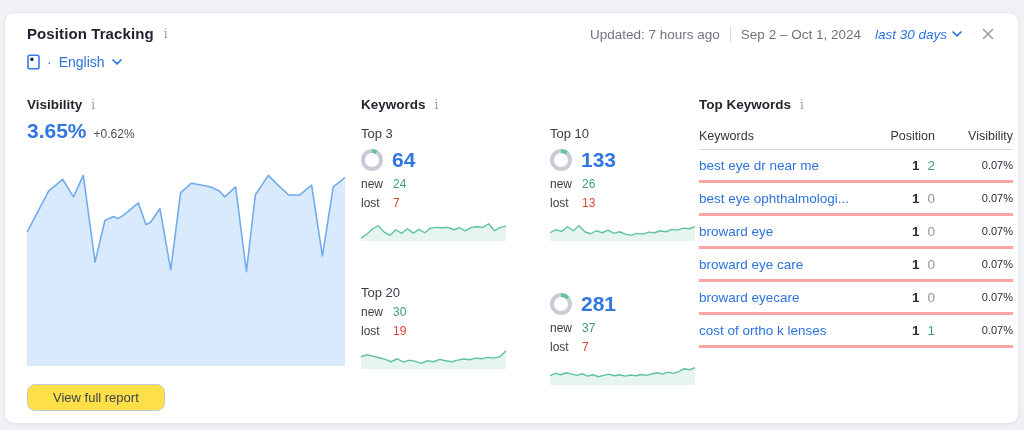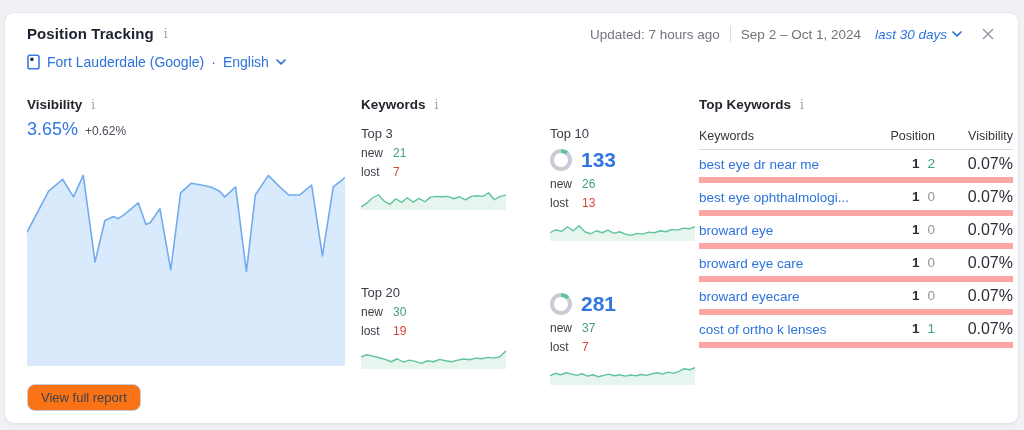--- a/index.html
+++ b/index.html
@@ -32,28 +32,28 @@
   .close-x { margin-left:10px; cursor:pointer; display:flex; align-items:center; }
   .subtitle { position:absolute; left:22px; top:41px; display:flex; align-items:center; gap:7px; cursor:pointer; }
   .subtitle .txt { font-size:14px; color:#2d73dd; }
   .subtitle .dot { font-size:14px; color:#2d73dd; }
   
   .sec-head { display:flex; align-items:center; gap:7px; }
   .sec-label { font-size:13.5px; font-weight:700; color:#24262f; }
   
   .col-vis { position:absolute; left:22px; top:84px; width:318px; }
   .vis-valrow { margin-top:7px; display:flex; align-items:baseline; gap:7px; }
-  .vis-value { font-size:18px; font-weight:400; color:#3277e0; }
+  .vis-value { font-size:21px; font-weight:700; color:#3277e0; }
   .vis-change { font-size:12px; color:#4a4d58; }
   .vis-chart { position:absolute; left:0; top:62px; width:318px; height:207px; }
   .btn {
     position:absolute; left:22px; top:371px;
-    font-size:13px; color:#3f4250; background:#f97316;
+    font-size:13px; color:#3f4250; background:#fde047;
     border:1px solid #c9cbd4; border-radius:8px;
-    padding:5px 13px; cursor:pointer; font-family:"Liberation Sans", sans-serif;
+    padding:5px 25px; cursor:pointer; font-family:"Liberation Sans", sans-serif;
   }
   
   .col-kw { position:absolute; left:356px; top:84px; width:305px; }
   .kw-grid {
     margin-top:14px;
     display:grid; grid-template-columns:145px 145px; column-gap:13px; row-gap:21px;gap:44px;
   }
   .kcard { width:145px; }
   .kcard .klabel { font-size:13px; color:#3a3d47; }
   .kcard .numrow { display:flex; align-items:center; gap:9px; margin-top:7px; }
@@ -69,29 +69,29 @@
   
   .col-top { position:absolute; left:694px; top:84px; width:314px; }
   .ttable { margin-top:10px; }
   .thead {
     display:flex; align-items:center; height:28px;
     border-bottom:1px solid #d7d9df;
     font-size:12.5px; color:#33363f;
   }
   .trow {
     display:flex; align-items:center; height:33px;
-    border-bottom:6px solid #fca5a5; cursor:pointer;
+    border-bottom:3px solid #fca5a5; cursor:pointer;
   }
   .c-kw { flex:1 1 auto; min-width:0; overflow:hidden; white-space:nowrap; }
   .c-pos { flex:0 0 62px; display:flex; justify-content:flex-end; gap:8px; }
   .c-vis { flex:0 0 78px; text-align:right; }
   .trow .c-kw a { font-size:13.5px; color:#2d73dd; text-decoration:none; }
   .posv { font-size:13.5px; font-weight:700; color:#2a2d38; }
   .diff { font-size:13.5px; }
-  .trow .c-vis { font-size:16px; color:#2a2d38; }
+  .trow .c-vis { font-size:11px; color:#2a2d38; }
   svg { display:block; }
 </style>
 </head>
 <body>
 
 <div class="card">
 
   <div class="hdr-left">
     <span class="title">Position Tracking</span>
     <span class="info-i">i</span>
@@ -113,21 +113,20 @@
         <line x1="10.5" y1="1.5" x2="1.5" y2="10.5" stroke="#9aa0ab" stroke-width="1.6" stroke-linecap="round"></line>
       </svg>
     </span>
   </div>
 
   <div class="subtitle">
     <svg width="13" height="16" viewBox="0 0 13 16">
       <rect x="1" y="1.2" width="11" height="13.6" rx="1.8" fill="none" stroke="#3b7be0" stroke-width="1.6"></rect>
       <rect x="3.4" y="3.8" width="3" height="3" fill="#0e1a2b"></rect>
     </svg>
-    <span class="txt">Fort Lauderdale (Google)</span>
     <span class="dot">·</span>
     <span class="txt">English</span>
     <svg width="10" height="6" viewBox="0 0 10 6">
       <polyline points="1,1 5,4.8 9,1" fill="none" stroke="#2d73dd" stroke-width="1.7" stroke-linecap="round" stroke-linejoin="round"></polyline>
     </svg>
   </div>
 
   <div class="col-vis">
     <div class="sec-head">
       <span class="sec-label">Visibility</span>
@@ -147,23 +146,27 @@
 
   <div class="col-kw">
     <div class="sec-head">
       <span class="sec-label">Keywords</span>
       <span class="info-i">i</span>
     </div>
     <div class="kw-grid">
 
       <div class="kcard">
         <div class="klabel">Top 3</div>
-        <div class="metric">
-            <span class="mlabel">new</span>
-            <span class="mval green">21</span>
+        <div class="numrow">
+          <span class="donut" style="background: conic-gradient(rgb(95, 196, 156) 0deg, rgb(95, 196, 156) 8%, rgb(201, 204, 214) 8%, rgb(201, 204, 214) 100%);"></span>
+          <span class="knum">64</span>
+        </div>
+        <div class="metric">
+            <span class="mlabel">new</span>
+            <span class="mval green">24</span>
           </div>
         <div class="metric">
             <span class="mlabel">lost</span>
             <span class="mval red">7</span>
           </div>
         <svg class="spark" viewBox="0 0 100 100" preserveAspectRatio="none">
           <polygon fill="#e7f5ef" points="0.0,88.6 4.0,72.6 8.0,51.0 12.0,39.0 16.0,64.6 20.0,77.4 24.0,55.0 28.0,69.4 32.0,51.0 36.0,68.6 40.0,53.4 44.0,67.0 48.0,48.6 52.0,45.4 56.0,47.0 60.0,45.4 64.0,55.0 68.0,47.0 72.0,59.8 76.0,45.4 80.0,43.0 84.0,45.4 88.0,31.0 92.0,59.0 96.0,45.4 100.0,40.6 100,100 0,100"></polygon>
             <polyline fill="none" stroke="#5fc49c" stroke-width="1.4" vector-effect="non-scaling-stroke" stroke-linejoin="round" points="0.0,88.6 4.0,72.6 8.0,51.0 12.0,39.0 16.0,64.6 20.0,77.4 24.0,55.0 28.0,69.4 32.0,51.0 36.0,68.6 40.0,53.4 44.0,67.0 48.0,48.6 52.0,45.4 56.0,47.0 60.0,45.4 64.0,55.0 68.0,47.0 72.0,59.8 76.0,45.4 80.0,43.0 84.0,45.4 88.0,31.0 92.0,59.0 96.0,45.4 100.0,40.6"></polyline>
         </svg>
       </div>

